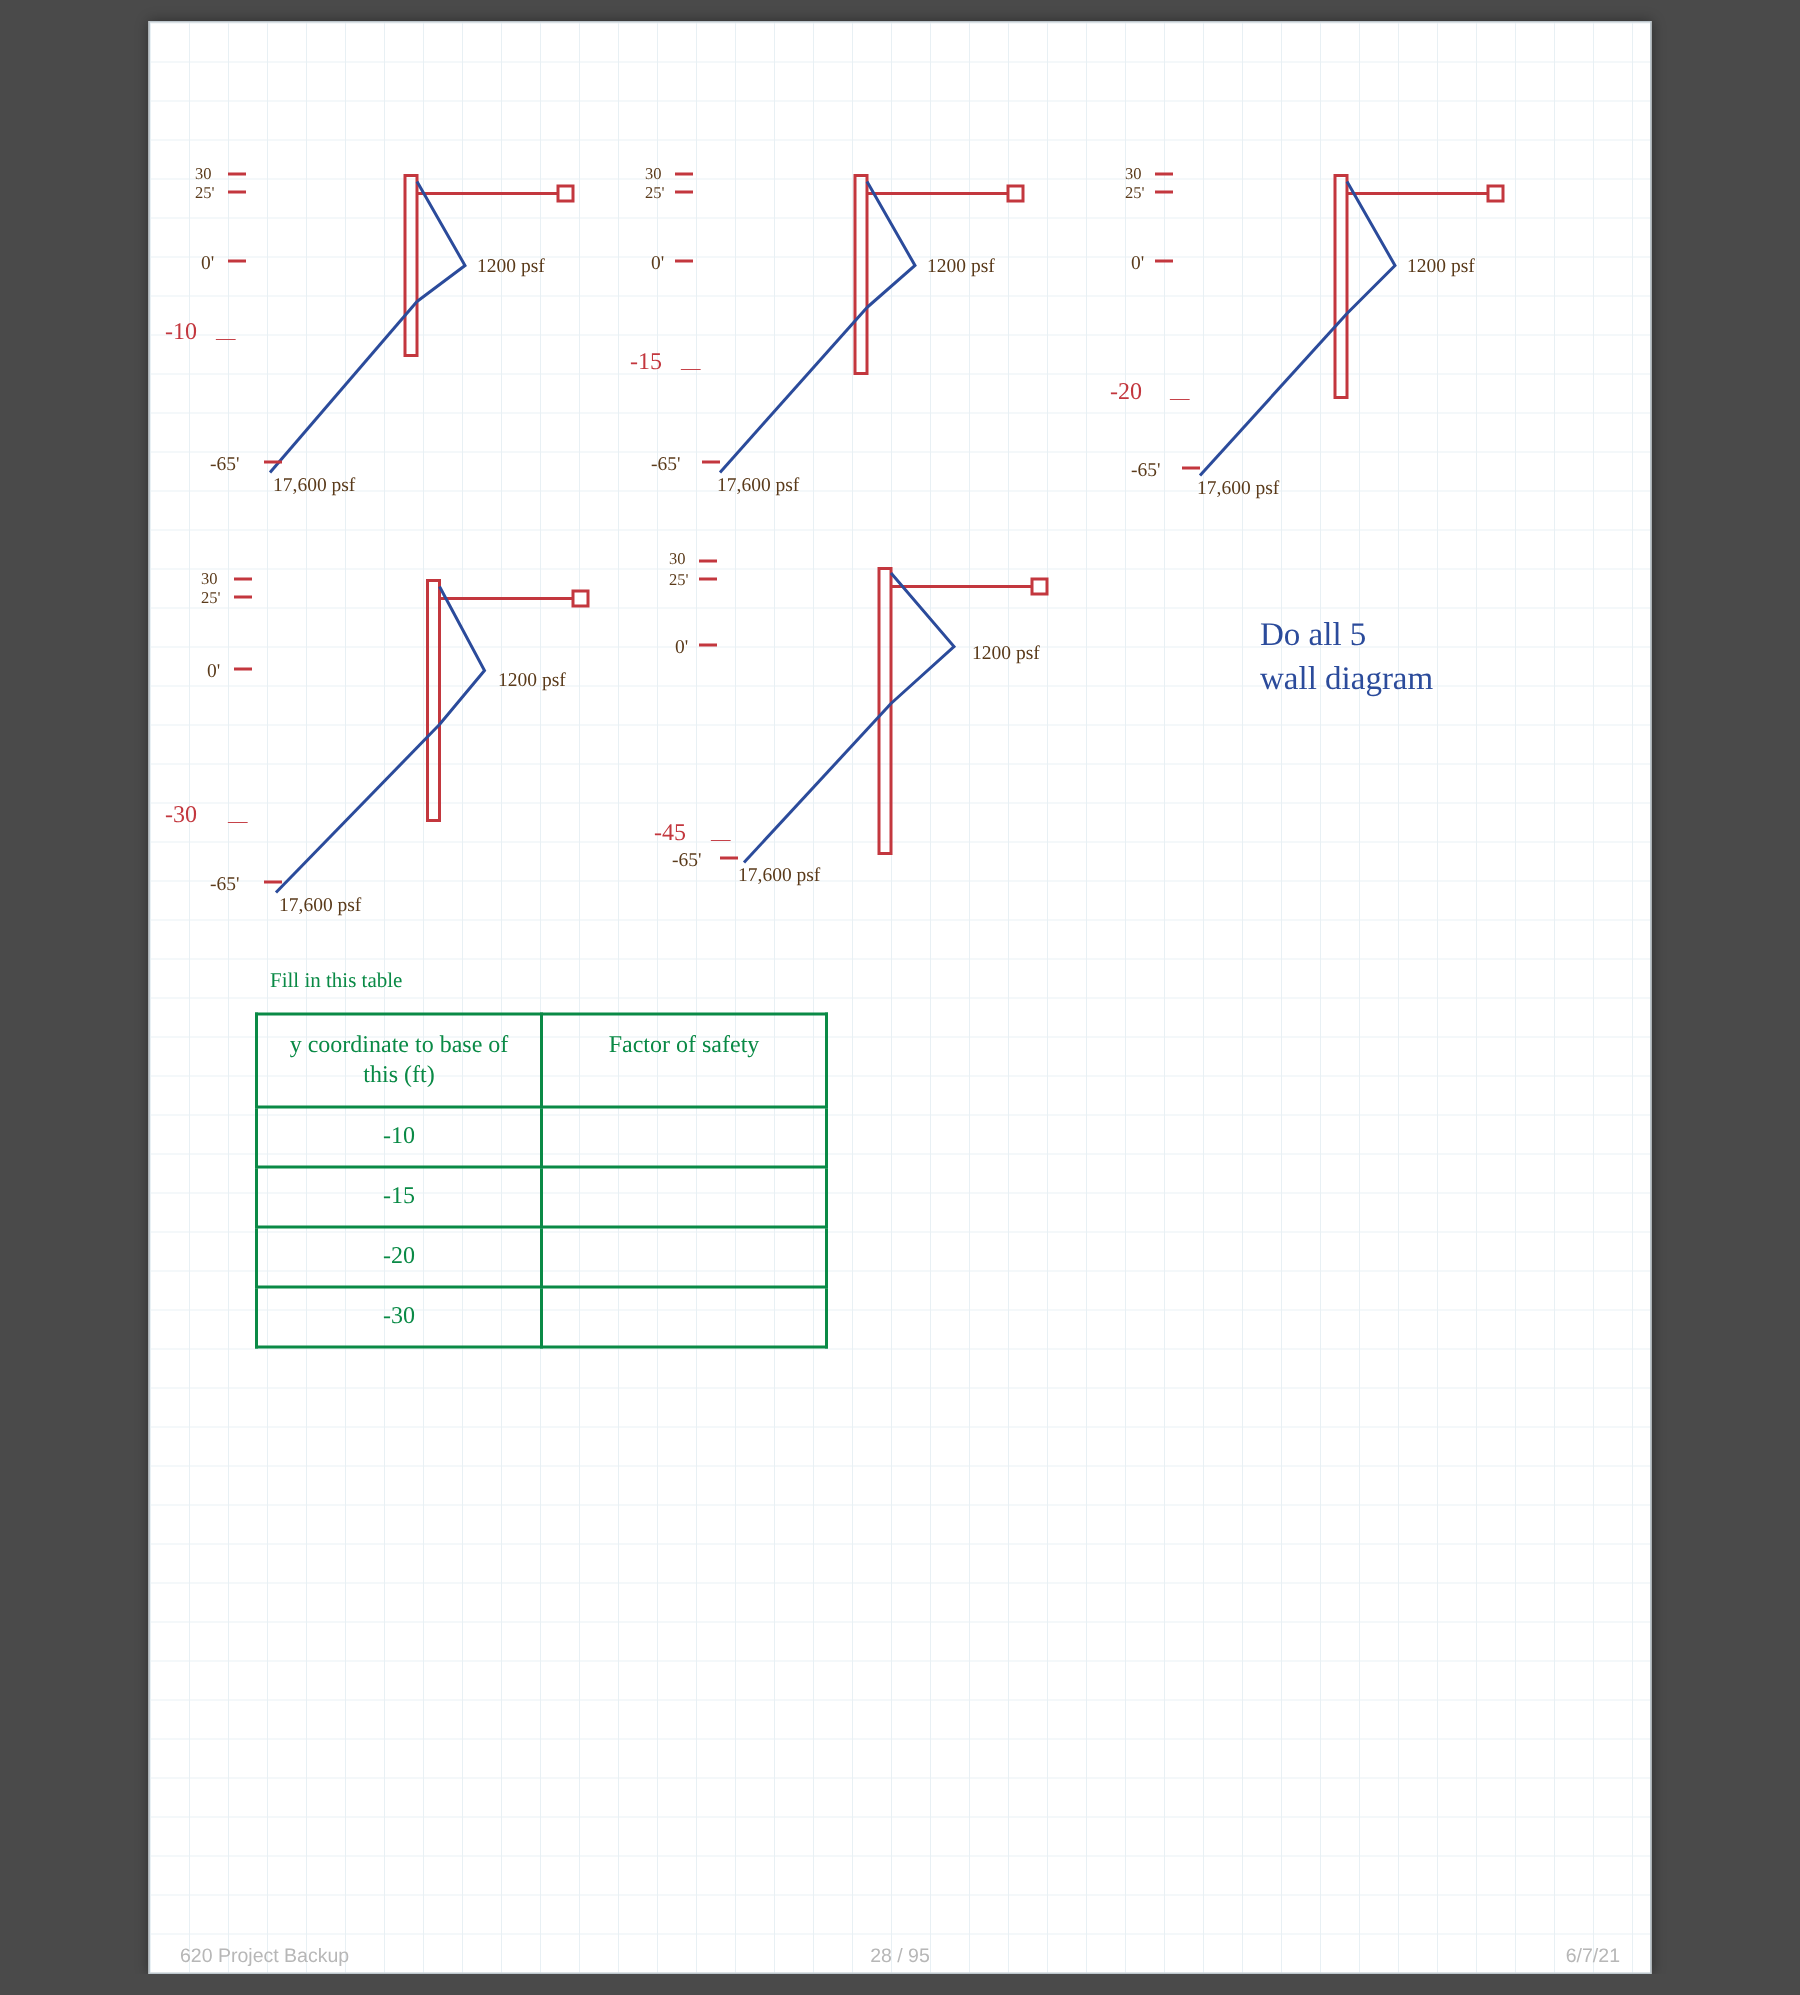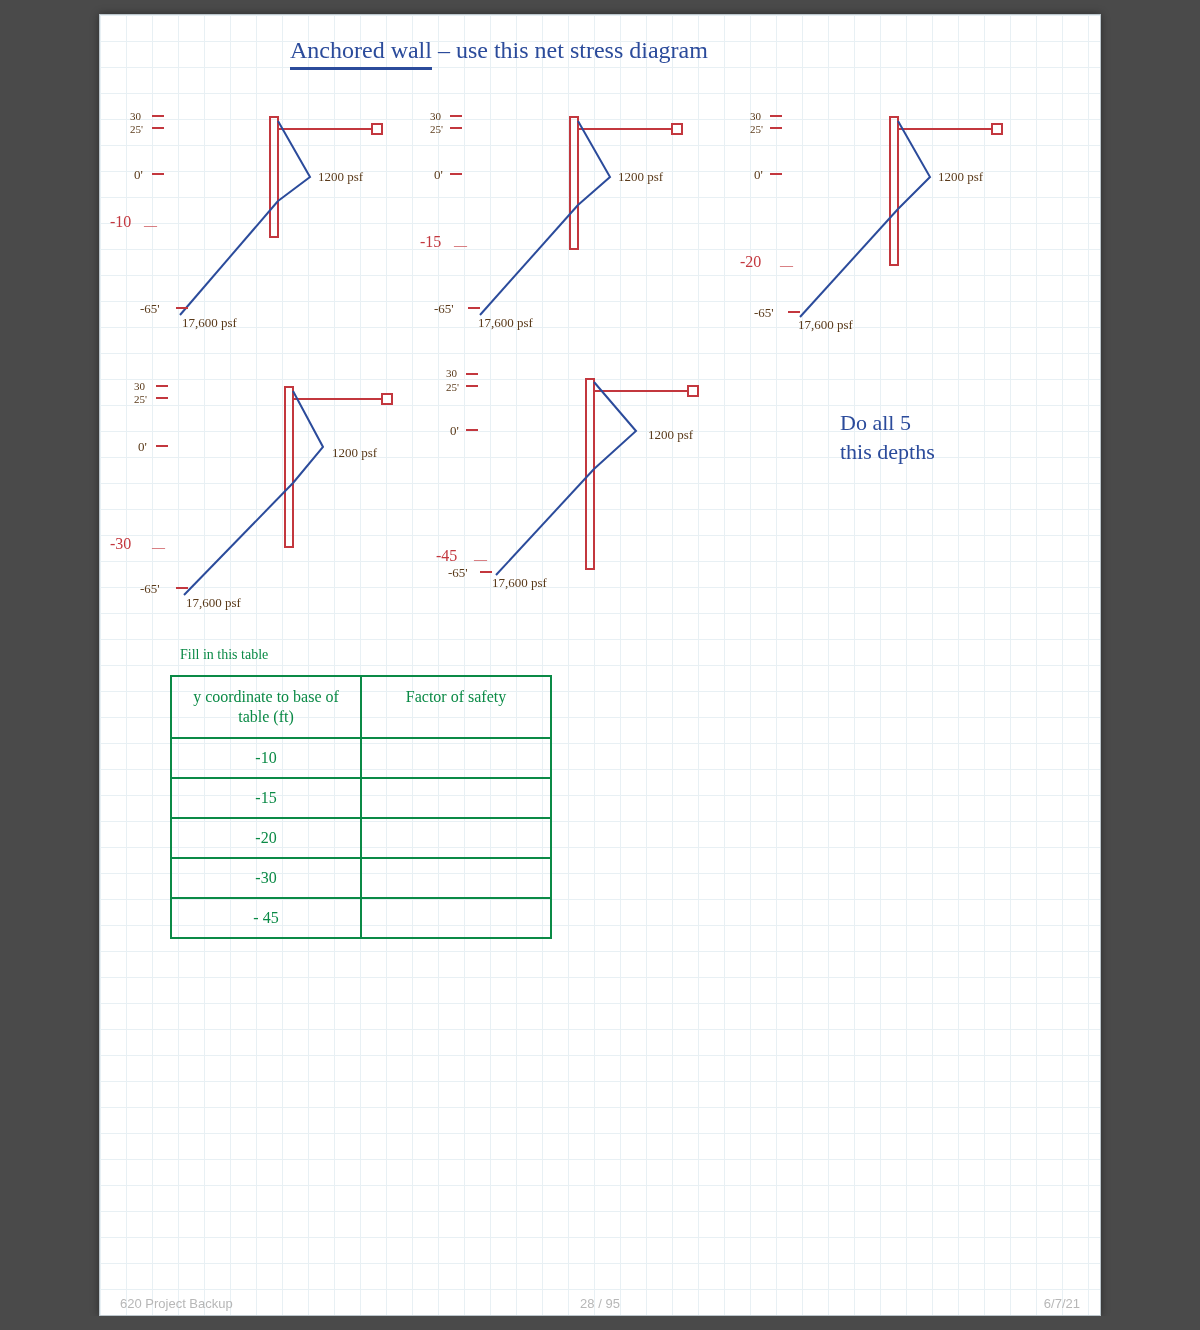--- a/index.html
+++ b/index.html
@@ -35,23 +35,20 @@
   .footer{position:absolute;left:0;right:0;bottom:4px;font-size:13px;color:#b7b7b7;font-family:Arial,Helvetica,sans-serif}
   .footer .fl{position:absolute;left:20px;bottom:0}
   .footer .fc{position:absolute;left:50%;transform:translateX(-50%);bottom:0}
   .footer .fr{position:absolute;right:20px;bottom:0}
 </style>
 </head>
 <body>
 
 <div class="page-wrap">
 
-  <div class="title hw blue">
-    <span class="und">Anchored wall</span><span> – use this   net stress   diagram</span>
-  </div>
 
   <div class="dia" style="left:10px;top:90px">
     <svg width="300" height="250">
 
       <rect x="160" y="12" width="8" height="120" fill="none" stroke="#c3373e" stroke-width="2"></rect>
 
       <line x1="168" y1="24" x2="268" y2="24" stroke="#c3373e" stroke-width="2"></line>
       <rect x="262" y="19" width="10" height="10" fill="#fff" stroke="#c3373e" stroke-width="2"></rect>
 
       <polyline points="168,16 200,72 168,96" fill="none" stroke="#2b4b9b" stroke-width="2"></polyline>
@@ -155,48 +152,44 @@
     <span class="lbl brown hw" style="left:212px;top:60px">1200 psf</span>
     <span class="lbl brown hw" style="left:56px;top:208px">17,600 psf</span>
     <div class="axis-tick" style="left:30px;top:6px"></div>
     <div class="axis-tick" style="left:30px;top:18px"></div>
     <div class="axis-tick" style="left:30px;top:62px"></div>
     <div class="axis-tick" style="left:44px;top:204px"></div>
   </div>
 
   <div class="side-note hw blue">
     <div>Do  all   5</div>
-    <div>this  depths</div>
+    <div>wall  diagram</div>
   </div>
 
   <div class="tbl-cap hw green">Fill in this table</div>
   <table class="fill hw green">
     <tbody>
         <tr>
-      <th class="col1">y coordinate to base of table (ft)</th>
+      <th class="col1">y coordinate to base of this (ft)</th>
       <th class="col2">Factor of safety</th>
     </tr>
     <tr>
           <td>-10</td>
           <td></td>
         </tr>
     <tr>
           <td>-15</td>
           <td></td>
         </tr>
     <tr>
           <td>-20</td>
           <td></td>
         </tr>
     <tr>
           <td>-30</td>
-          <td></td>
-        </tr>
-    <tr>
-          <td>- 45</td>
           <td></td>
         </tr>
   </tbody>
     </table>
 
 
   <div class="footer">
     <span class="fl">620 Project Backup</span>
     <span class="fc">28 / 95</span>
     <span class="fr">6/7/21</span>

